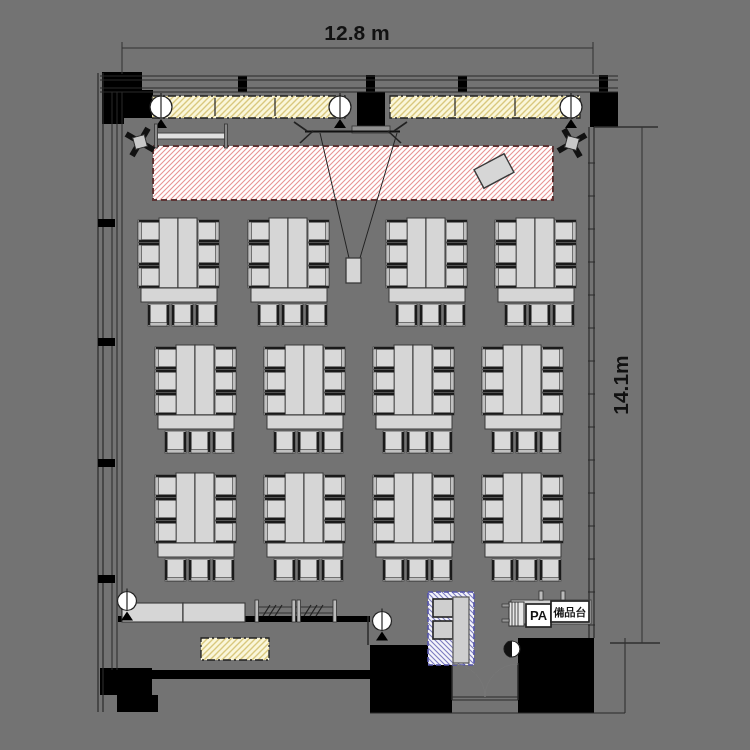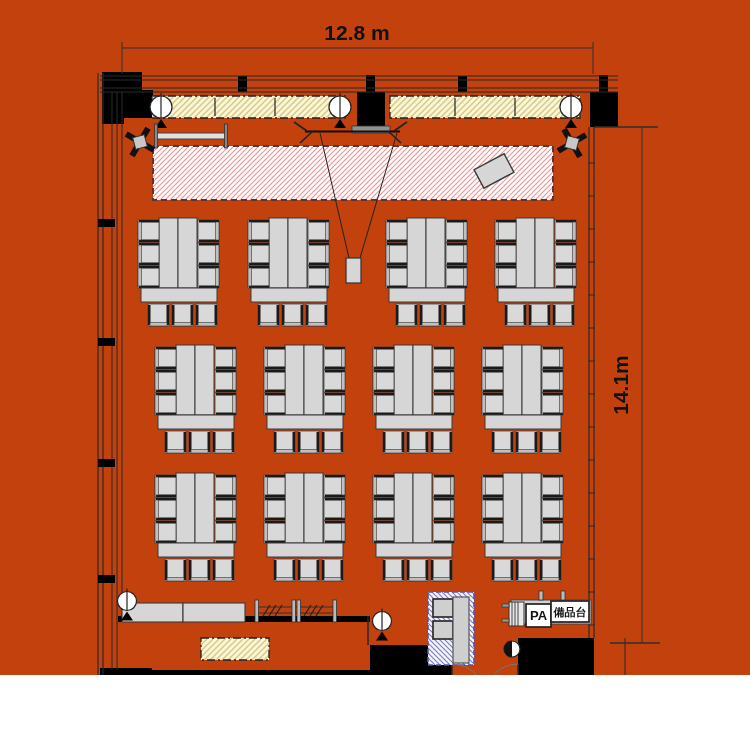--- a/index.html
+++ b/index.html
@@ -1,16 +1,16 @@
 <!DOCTYPE html>
 <html><head>
 <meta charset="utf-8">
 <style>
   html,body{margin:0;padding:0;background:#fff;}
-  .frame{position:relative;width:750px;height:675px;background:#c2410c;overflow:hidden;
+  .frame{position:relative;width:750px;height:750px;background:#737373;overflow:hidden;
          font-family:"Liberation Sans",sans-serif;}
   svg{position:absolute;left:0;top:0;}
   text.dim{font-family:"Liberation Sans",sans-serif;font-size:21px;font-weight:600;fill:#111;}
   text.pa{font-family:"Liberation Sans",sans-serif;font-size:13px;font-weight:bold;fill:#111;}
   text.eq{font-family:"Liberation Sans","DejaVu Sans",sans-serif;font-size:11px;font-weight:bold;fill:#111;}
 </style>
 </head>
 <body>
 
 <div class="frame">

